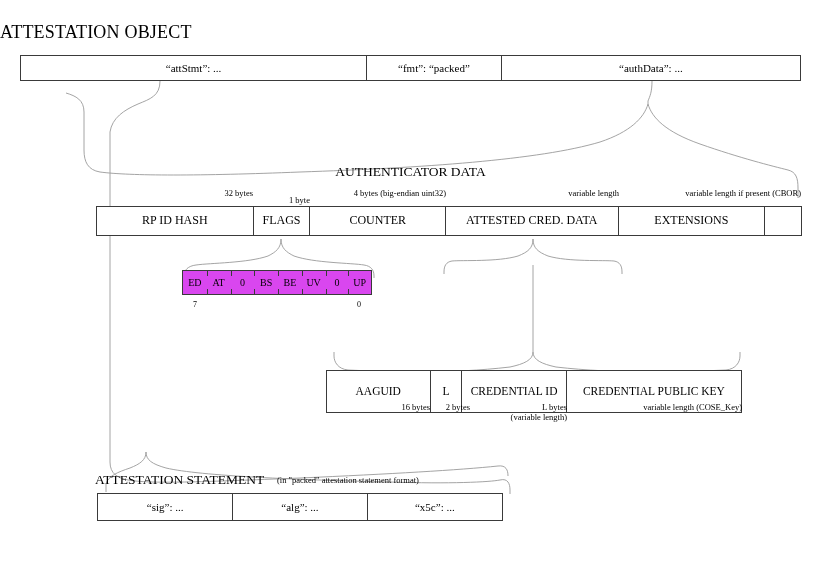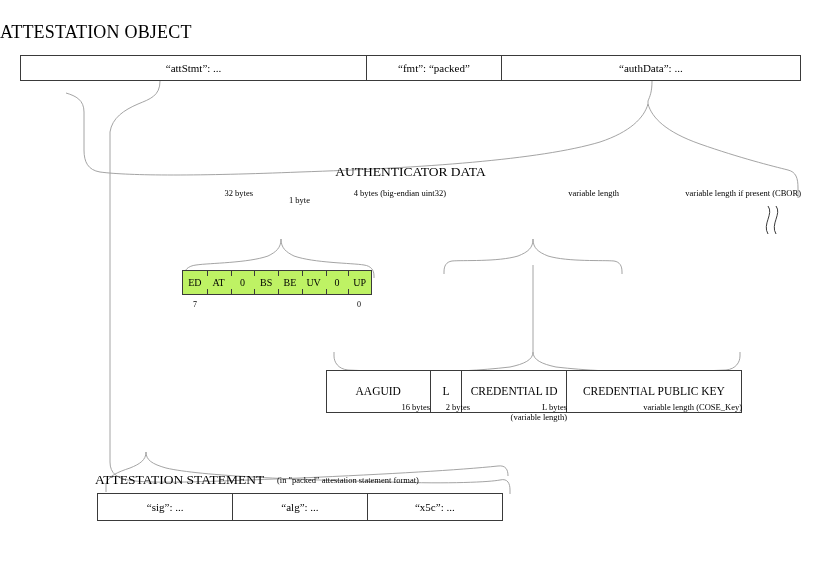--- a/index.html
+++ b/index.html
@@ -38,21 +38,21 @@
   .sect-sub{position:absolute;font-size:8.5px;white-space:nowrap;}
 
   
   .t-row1{font-size:11px;}
   .t-auth{font-size:12px;}
   .t-cred{font-size:11.5px;}
   .t-stmt{font-size:11px;}
 
   
   .flagsbox{
-    position:absolute;border:1px solid #3a3a3a;background:#bef264;box-sizing:border-box;
+    position:absolute;border:1px solid #3a3a3a;background:#d946ef;box-sizing:border-box;
     display:flex;
   }
   .flagcell{
     position:relative;box-sizing:border-box;display:flex;align-items:center;
     justify-content:center;font-size:10px;
   }
   .flagcell + .flagcell::before,
   .flagcell + .flagcell::after{
     content:"";position:absolute;left:0;width:1px;height:5px;background:#3a3a3a;
   }
@@ -103,20 +103,28 @@
   </div>
 
   <div class="sect-title" style="left:0;top:164px;width:821px;text-align:center;">AUTHENTICATOR DATA</div>
 
   <div class="cap" style="left:96px;top:188px;width:157px;">32 bytes</div>
   <div class="cap" style="left:253px;top:188px;width:57px;margin-top:7px;">1 byte</div>
   <div class="cap" style="left:310px;top:188px;width:136px;">4 bytes (big-endian uint32)</div>
   <div class="cap" style="left:446px;top:188px;width:173px;">variable length</div>
   <div class="cap" style="left:619px;top:188px;width:182px;">variable length if present (CBOR)</div>
 
+  <div class="box" style="left:96px;top:206px;width:706px;height:30px;">
+    <div class="cell t-auth" style="width:157px;">RP ID HASH</div>
+    <div class="cell t-auth" style="width:57px;">FLAGS</div>
+    <div class="cell t-auth" style="width:136px;">COUNTER</div>
+    <div class="cell t-auth" style="width:173px;">ATTESTED CRED. DATA</div>
+    <div class="cell t-auth" style="width:147px;">EXTENSIONS</div>
+    <div class="cell" style="width:36px;"></div>
+  </div>
 
   <div class="flagsbox" style="left:182px;top:270px;width:190px;height:25px;">
     <div class="flagcell" style="width:24px;">ED</div>
     <div class="flagcell" style="width:24px;">AT</div>
     <div class="flagcell" style="width:24px;">0</div>
     <div class="flagcell" style="width:24px;">BS</div>
     <div class="flagcell" style="width:24px;">BE</div>
     <div class="flagcell" style="width:24px;">UV</div>
     <div class="flagcell" style="width:23px;">0</div>
     <div class="flagcell" style="width:23px;">UP</div>

